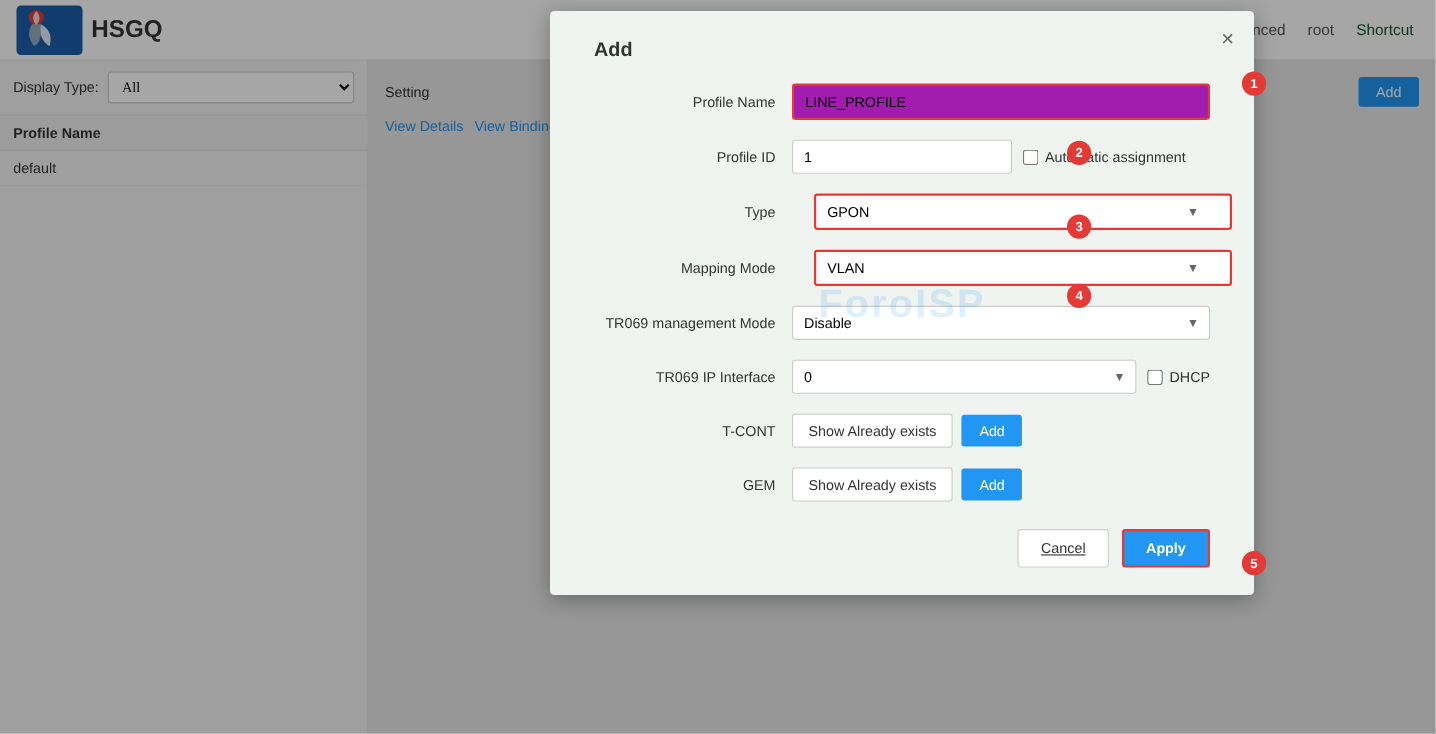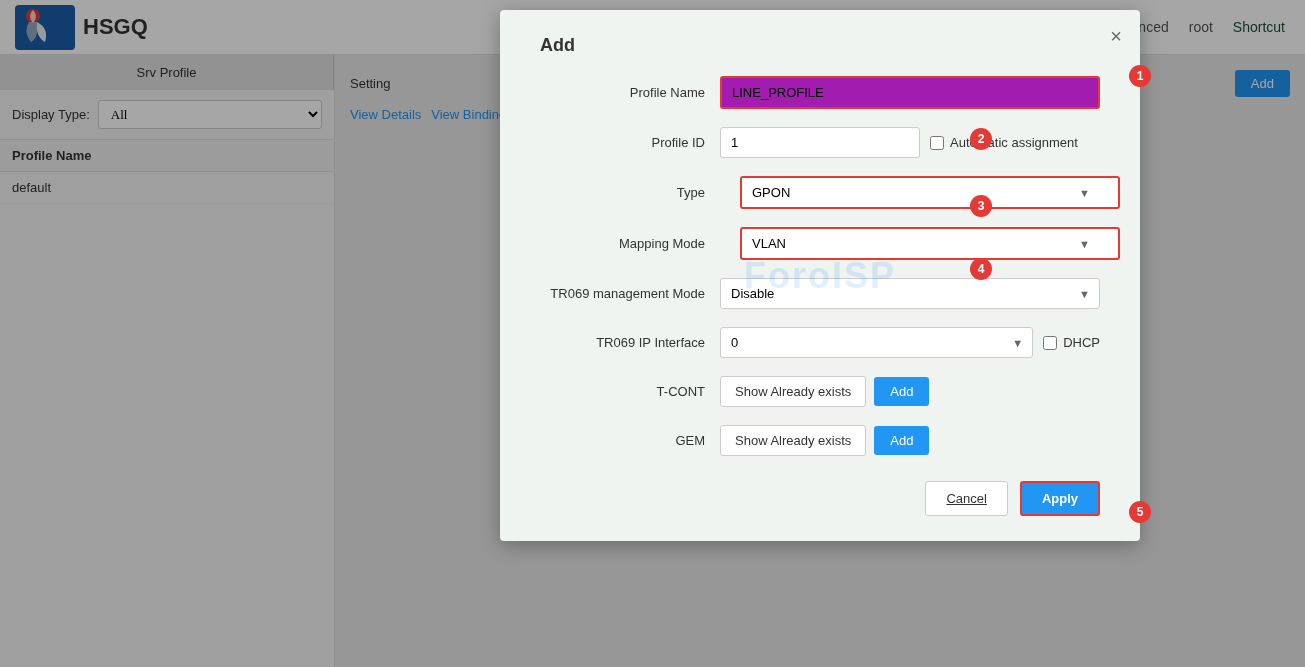--- a/index.html
+++ b/index.html
@@ -207,21 +207,20 @@
     <span class="nav-link">Advanced</span>
     <span class="nav-link">root</span>
     <span class="nav-link blue">Shortcut</span>
   </div>
 </div>
 
 <div class="main-area">
 
   <div class="sidebar">
     <div class="tab-bar">
-      <div class="tab-item">Srv Profile</div>
     </div>
     <div class="display-type-row">
       <span class="display-type-label">Display Type:</span>
       <select class="display-type-select">
         <option>All</option>
         <option>GPON</option>
         <option>EPON</option>
       </select>
     </div>
     <div class="table-header">Profile Name</div>

